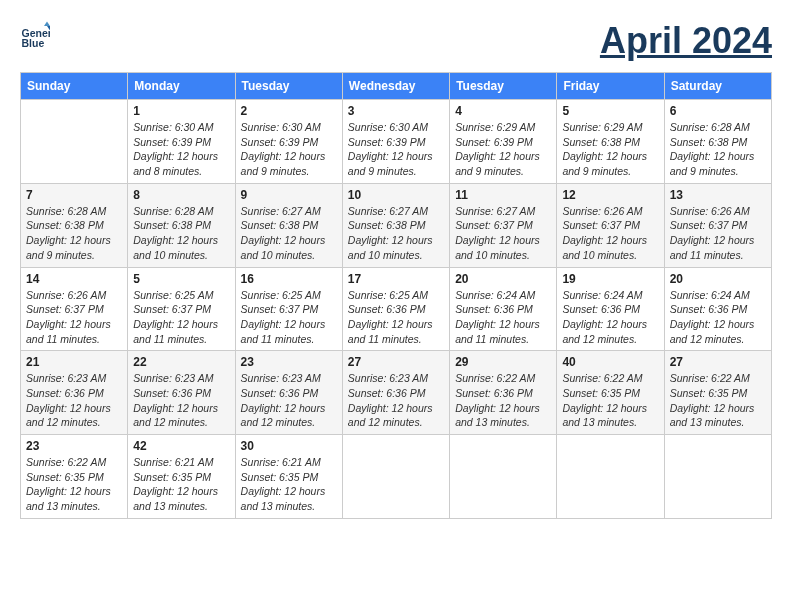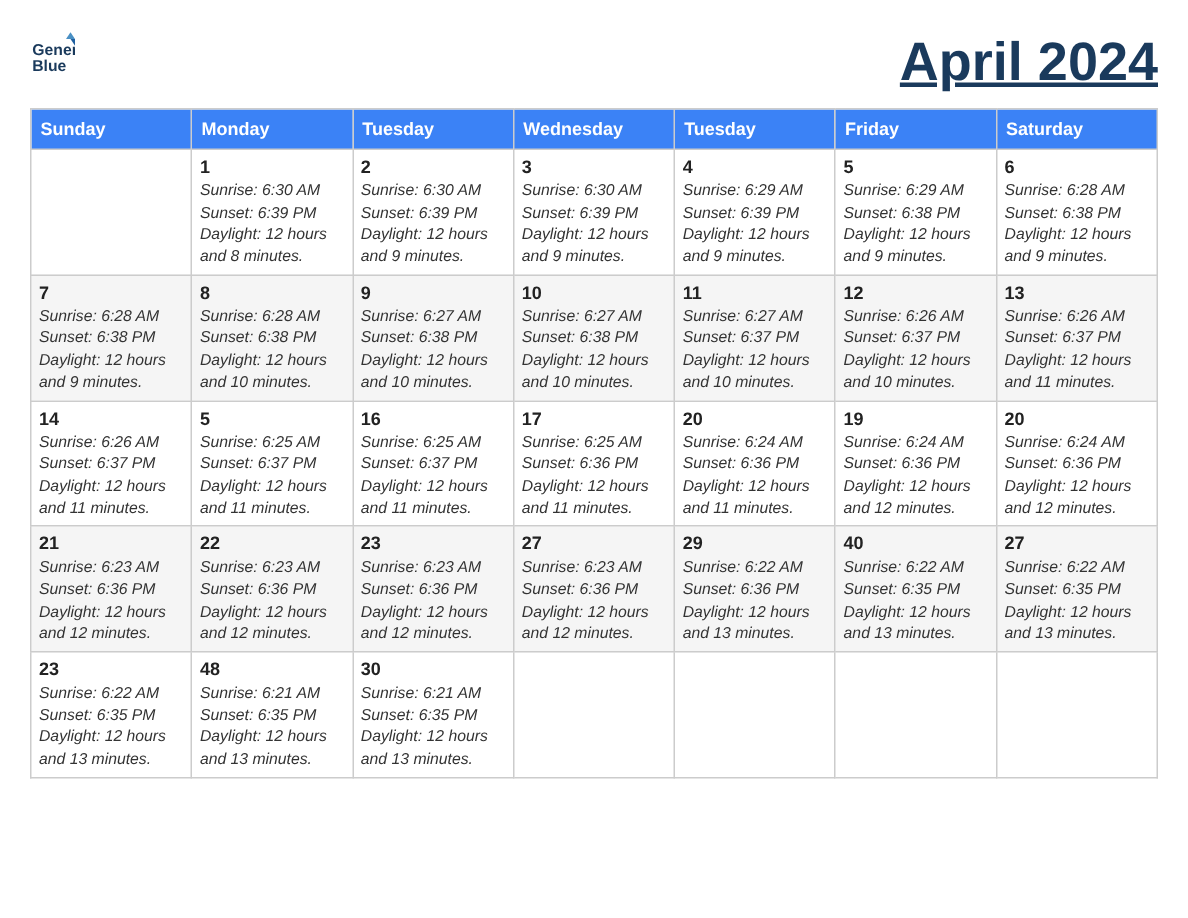--- a/index.html
+++ b/index.html
@@ -227,21 +227,21 @@
           <div class="day-number">27</div>
           <div class="day-info">Sunrise: 6:22 AM<br>Sunset: 6:35 PM<br>Daylight: 12 hours and 13 minutes.</div>
         </td>
       </tr>
       <tr>
         <td>
           <div class="day-number">23</div>
           <div class="day-info">Sunrise: 6:22 AM<br>Sunset: 6:35 PM<br>Daylight: 12 hours and 13 minutes.</div>
         </td>
         <td>
-          <div class="day-number">48</div>
+          <div class="day-number">42</div>
           <div class="day-info">Sunrise: 6:21 AM<br>Sunset: 6:35 PM<br>Daylight: 12 hours and 13 minutes.</div>
         </td>
         <td>
           <div class="day-number">30</div>
           <div class="day-info">Sunrise: 6:21 AM<br>Sunset: 6:35 PM<br>Daylight: 12 hours and 13 minutes.</div>
         </td>
         <td class="empty-cell"></td>
         <td class="empty-cell"></td>
         <td class="empty-cell"></td>
         <td class="empty-cell"></td>

